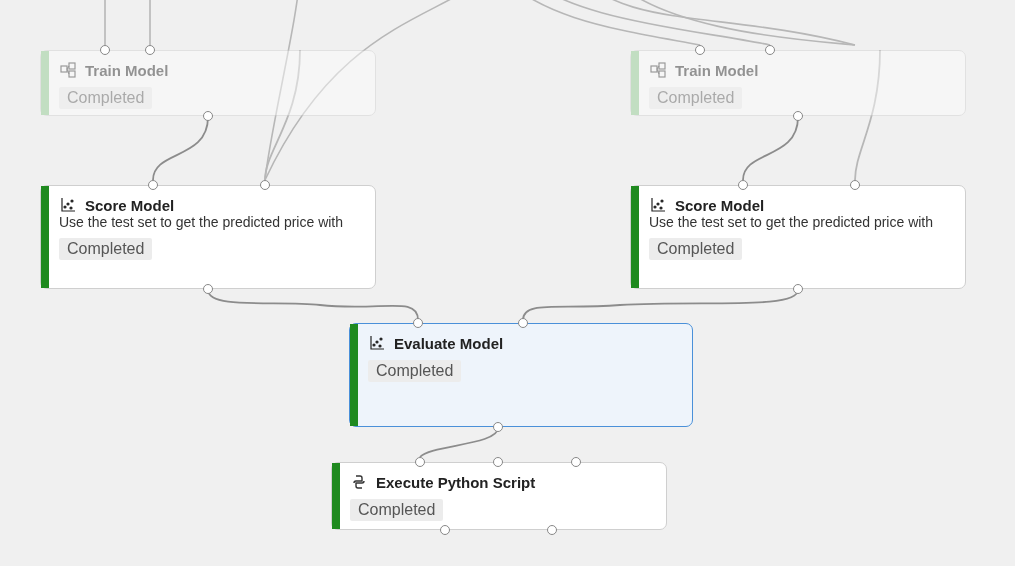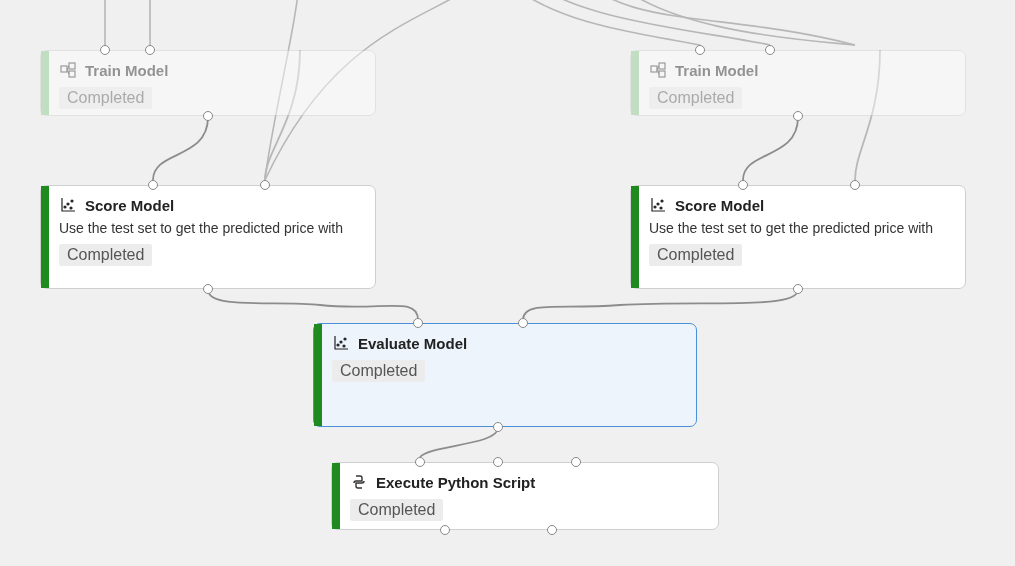--- a/index.html
+++ b/index.html
@@ -39,21 +39,20 @@
   }
   .node .title-row {
     display: flex;
     align-items: center;
     gap: 8px;
     font-weight: 600;
     font-size: 15px;
     color: #222;
   }
   .node .desc {
-    margin-top: 6px;
     font-size: 14px;
     color: #333;
     white-space: nowrap;
     overflow: hidden;
   }
   .node .status {
     display: inline-block;
     margin-top: 8px;
     background: #ececec;
     color: #555;
@@ -209,21 +208,21 @@
       <span>Score Model</span>
     </div>
     <div class="desc">Use the test set to get the predicted price with</div>
     <span class="status">Completed</span>
   </div>
 </div>
 <div class="port in" style="left:743px; top:185px;"></div>
 <div class="port in" style="left:855px; top:185px;"></div>
 <div class="port out" style="left:798px; top:289px;"></div>
 
-<div class="node selected" style="left:313px; top:323px; width:384px; height:104px;">
+<div class="node selected" style="left:349px; top:323px; width:344px; height:104px;">
   <div class="accent" style="background:#1f8a1f;"></div>
   <div class="inner">
     <div class="title-row">
       <span class="icon">
         <svg width="18" height="18" viewBox="0 0 18 18">
             <g stroke="#222" stroke-width="1.2" fill="#222">
               <path d="M3 2 V15 H16" fill="none"></path>
               <circle cx="6" cy="11" r="1"></circle>
               <circle cx="9" cy="8" r="1"></circle>
               <circle cx="12" cy="12" r="1"></circle>
@@ -233,21 +232,21 @@
       </span>
       <span>Evaluate Model</span>
     </div>
     <span class="status">Completed</span>
   </div>
 </div>
 <div class="port in" style="left:418px; top:323px;"></div>
 <div class="port in" style="left:523px; top:323px;"></div>
 <div class="port out" style="left:498px; top:427px;"></div>
 
-<div class="node" style="left:331px; top:462px; width:388px; height:68px;">
+<div class="node" style="left:331px; top:462px; width:336px; height:68px;">
   <div class="accent" style="background:#1f8a1f;"></div>
   <div class="inner">
     <div class="title-row">
       <span class="icon">
         <svg width="18" height="18" viewBox="0 0 18 18">
             <g fill="none" stroke="#333" stroke-width="1.4">
               <path d="M6 3 h4 a2 2 0 0 1 2 2 v3 h-6 a2 2 0 0 0 -2 2 v0"></path>
               <path d="M12 15 h-4 a2 2 0 0 1 -2 -2 v-3 h6 a2 2 0 0 0 2 -2 v0"></path>
             </g>
           </svg>

